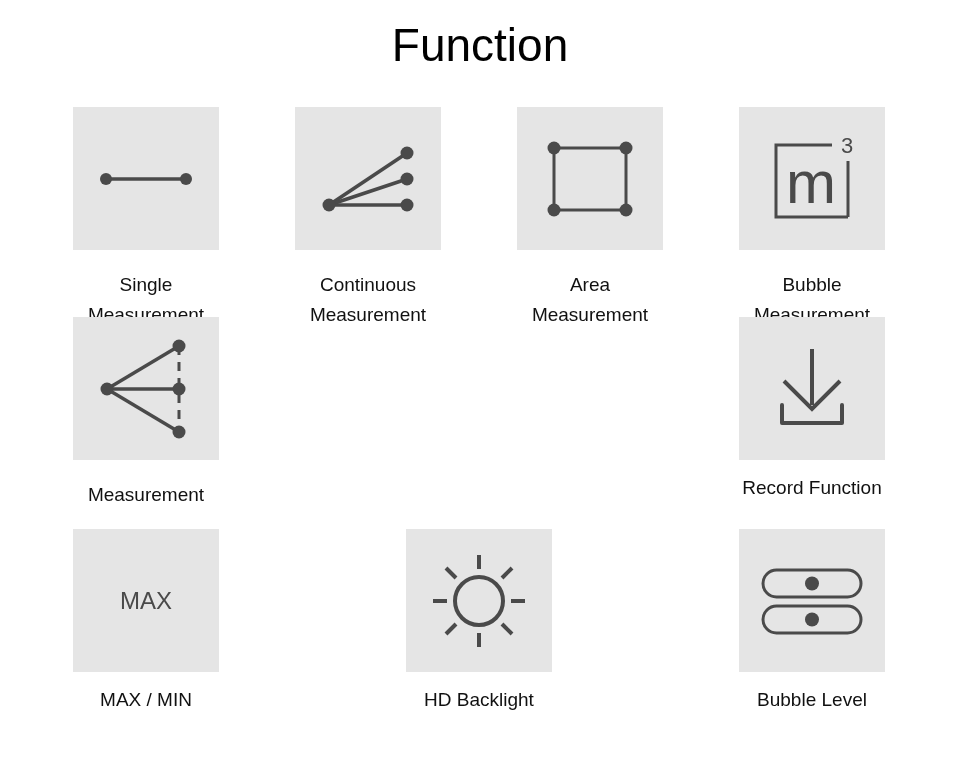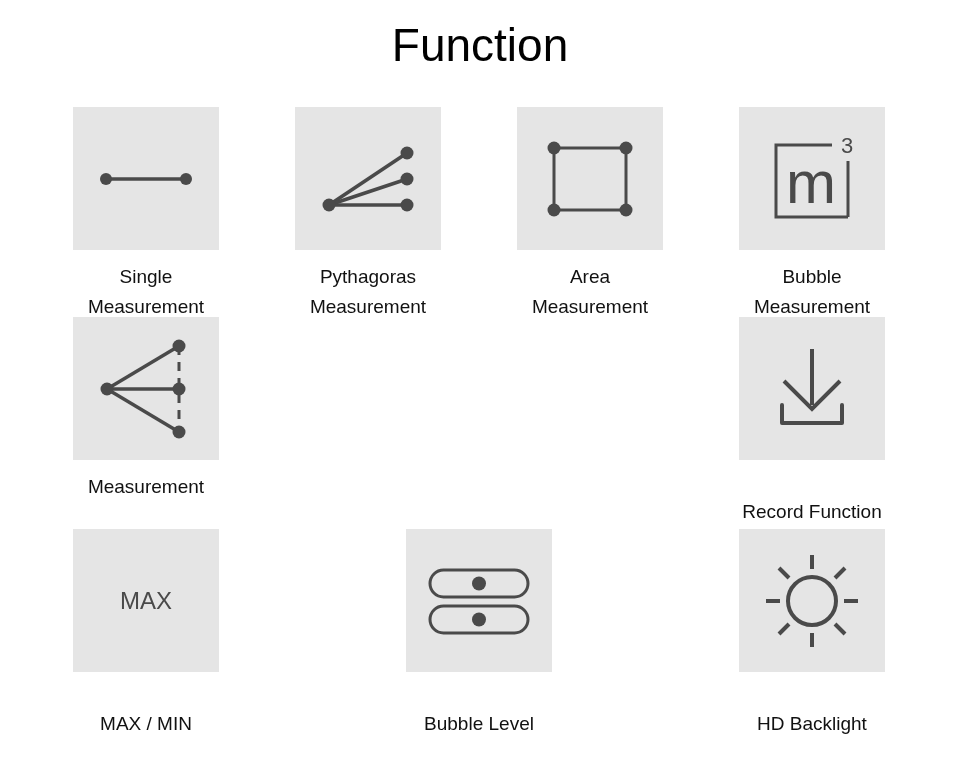--- a/index.html
+++ b/index.html
@@ -57,30 +57,30 @@
     width: 146px;
     height: 143px;
     background: #e5e5e5;
     display: flex;
     align-items: center;
     justify-content: center;
     position: relative;
   }
   .tile svg { display: block; }
   .cap {
-    margin-top: 12px;
+    margin-top: 20px;
     text-align: center;
     font-size: 19px;
     line-height: 30px;
     color: #111111;
     white-space: nowrap;
     font-family: "Liberation Sans", sans-serif;
   }
   .cap.single-line {
-    margin-top: 37px;
+    margin-top: 13px;
   }
   .cap .ln { display: block; }
   .maxmin-text {
     font-size: 24px;
     line-height: 41px;
     color: #4a4a4a;
     text-align: center;
     font-family: "Liberation Sans", sans-serif;
   }
   .maxmin-text .ln { display: block; }
@@ -132,21 +132,21 @@
               <line x1="16" y1="76" x2="94" y2="50" stroke="#4a4a4a" stroke-width="3.5"></line>
               <line x1="16" y1="76" x2="94" y2="76" stroke="#4a4a4a" stroke-width="3.5"></line>
               <circle cx="16" cy="76" r="6.5" fill="#4a4a4a"></circle>
               <circle cx="94" cy="24" r="6.5" fill="#4a4a4a"></circle>
               <circle cx="94" cy="50" r="6.5" fill="#4a4a4a"></circle>
               <circle cx="94" cy="76" r="6.5" fill="#4a4a4a"></circle>
             </svg>
           </span>
         </div>
         <div class="cap">
-          <span class="ln">Pythagoras</span>
+          <span class="ln">Continuous</span>
           <span class="ln">Measurement</span>
         </div>
       </div>
 
       <div class="cell">
         <div class="tile">
           <span>
             <svg width="100" height="90" viewBox="0 0 100 90">
               <rect x="14" y="14" width="72" height="62" fill="none" stroke="#4a4a4a" stroke-width="3"></rect>
               <circle cx="14" cy="14" r="6.5" fill="#4a4a4a"></circle>
@@ -227,36 +227,20 @@
 
 
       <div class="cell">
         <div class="tile">
           <span class="maxmin-text">
             <span class="ln">MAX</span>
           </span>
         </div>
         <div class="cap single-line">
           <span class="ln">MAX / MIN</span>
-        </div>
-      </div>
-
-      <div class="cell">
-        <div class="tile">
-          <span>
-            <svg width="110" height="74" viewBox="0 0 110 74">
-              <rect x="6" y="6" width="98" height="27" rx="13.5" ry="13.5" fill="none" stroke="#4a4a4a" stroke-width="3"></rect>
-              <circle cx="55" cy="19.5" r="7" fill="#4a4a4a"></circle>
-              <rect x="6" y="42" width="98" height="27" rx="13.5" ry="13.5" fill="none" stroke="#4a4a4a" stroke-width="3"></rect>
-              <circle cx="55" cy="55.5" r="7" fill="#4a4a4a"></circle>
-            </svg>
-          </span>
-        </div>
-        <div class="cap single-line">
-          <span class="ln">Bubble Level</span>
         </div>
       </div>
 
       <div class="cell">
         <div class="tile">
           <span>
             <svg width="104" height="104" viewBox="0 0 104 104">
               <circle cx="52" cy="52" r="24" fill="none" stroke="#4a4a4a" stroke-width="4"></circle>
               <g stroke="#4a4a4a" stroke-width="4" stroke-linecap="butt">
                 <line x1="52" y1="6" x2="52" y2="20"></line>
@@ -269,16 +253,32 @@
                 <line x1="29" y1="75" x2="19" y2="85"></line>
               </g>
             </svg>
           </span>
         </div>
         <div class="cap single-line">
           <span class="ln">HD Backlight</span>
         </div>
       </div>
 
+      <div class="cell">
+        <div class="tile">
+          <span>
+            <svg width="110" height="74" viewBox="0 0 110 74">
+              <rect x="6" y="6" width="98" height="27" rx="13.5" ry="13.5" fill="none" stroke="#4a4a4a" stroke-width="3"></rect>
+              <circle cx="55" cy="19.5" r="7" fill="#4a4a4a"></circle>
+              <rect x="6" y="42" width="98" height="27" rx="13.5" ry="13.5" fill="none" stroke="#4a4a4a" stroke-width="3"></rect>
+              <circle cx="55" cy="55.5" r="7" fill="#4a4a4a"></circle>
+            </svg>
+          </span>
+        </div>
+        <div class="cap single-line">
+          <span class="ln">Bubble Level</span>
+        </div>
+      </div>
+
     </div>
 
   </div>
 </div>
 
 </body></html>

